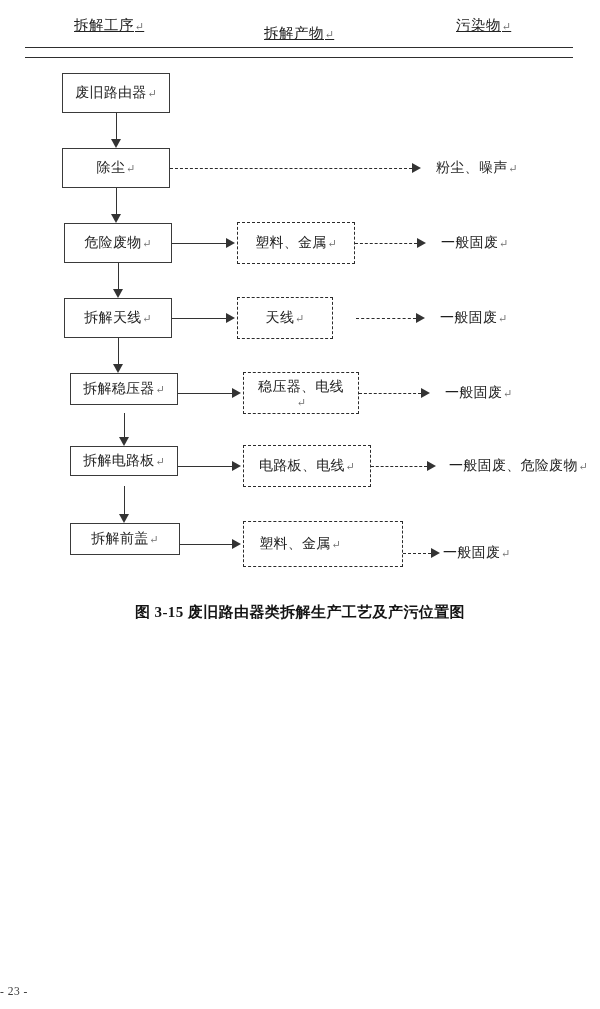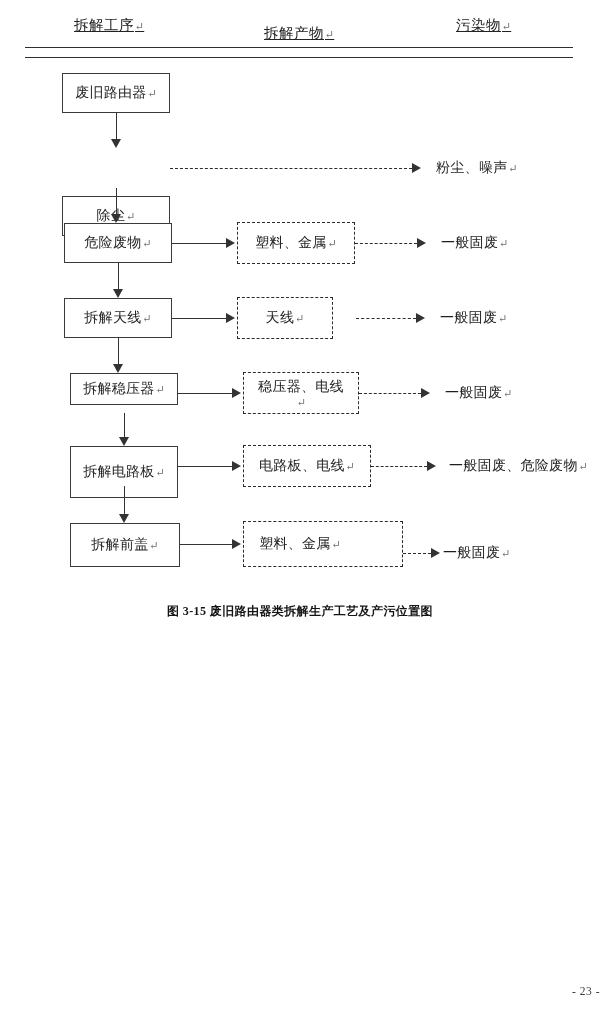--- a/index.html
+++ b/index.html
@@ -109,30 +109,30 @@
     border-top:5px solid transparent;
     border-bottom:5px solid transparent;
     border-left:9px solid #333;
   }
 
   
   .caption{
     position:absolute;
     left:0;width:600px;
     text-align:center;
-    font-size:12px;
+    font-size:15px;
     font-weight:bold;
     color:#141414;
     letter-spacing:.4px;
     white-space:nowrap;
   }
   .footer{
     position:absolute;
     left:0;width:600px;
-    text-align:right;
+    text-align:left;
     font-size:11.5px;
     color:#3a3a3a;
     letter-spacing:.5px;
   }
 </style>
 </head>
 <body>
 
 <div id="page">
 
@@ -141,46 +141,46 @@
   <div class="col-head" style="left:456px;top:18px;"><span>污染物</span><span class="ret">↵</span></div>
 
   <div class="rule r1"></div>
   <div class="rule r2"></div>
 
   <div class="proc" style="left:62px;top:73px;width:108px;height:40px;">
       <span>废旧路由器</span>
       <span class="ret">↵</span>
     </div>
 
-  <div class="proc" style="left:62px;top:148px;width:108px;height:40px;margin-top:48px;">
+  <div class="proc" style="left:62px;top:148px;width:108px;height:40px;">
       <span>除尘</span>
       <span class="ret">↵</span>
     </div>
 
   <div class="proc" style="left:64px;top:223px;width:108px;height:40px;">
       <span>危险废物</span>
       <span class="ret">↵</span>
     </div>
 
   <div class="proc" style="left:64px;top:298px;width:108px;height:40px;">
       <span>拆解天线</span>
       <span class="ret">↵</span>
     </div>
 
   <div class="proc" style="left:70px;top:373px;width:108px;height:32px;">
       <span>拆解稳压器</span>
       <span class="ret">↵</span>
     </div>
 
-  <div class="proc" style="left:70px;top:446px;width:108px;height:52px;">
+  <div class="proc" style="left:70px;top:446px;width:108px;height:30px;">
       <span>拆解电路板</span>
       <span class="ret">↵</span>
     </div>
 
-  <div class="proc" style="left:70px;top:523px;width:110px;height:44px;">
+  <div class="proc" style="left:70px;top:523px;width:110px;height:32px;">
       <span>拆解前盖</span>
       <span class="ret">↵</span>
     </div>
 
   <div class="vline" style="left:116px;top:113px;height:26px;"></div>
   <div class="ar-down" style="left:111px;top:139px;"></div>
 
   <div class="vline" style="left:116px;top:188px;height:26px;"></div>
   <div class="ar-down" style="left:111px;top:214px;"></div>
 

